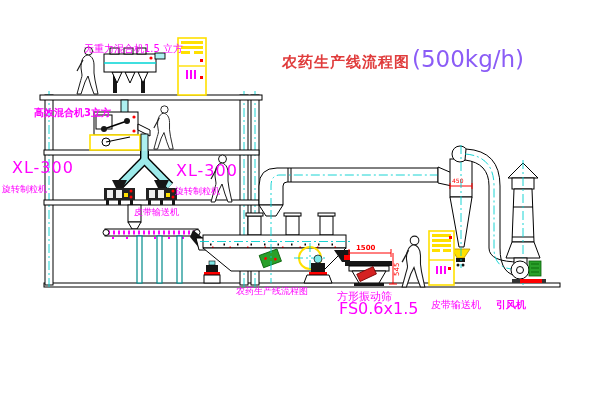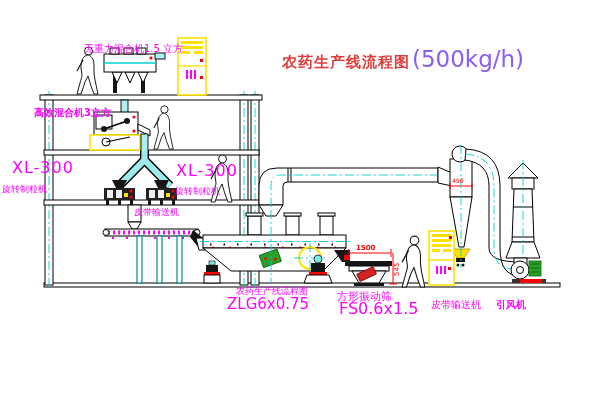--- a/index.html
+++ b/index.html
@@ -275,21 +275,20 @@
 
 <div class="lbl" style="left:12px;top:160px;font-size:16px;letter-spacing:1px;">XL-300</div>
 <div class="lbl" style="left:2px;top:185px;font-size:9px;">旋转制粒机</div>
 
 <div class="lbl" style="left:176px;top:163px;font-size:16px;letter-spacing:1px;">XL-300</div>
 <div class="lbl" style="left:175px;top:187px;font-size:9px;">旋转制粒机</div>
 
 <div class="lbl" style="left:134px;top:208px;font-size:9px;">皮带输送机</div>
 
 <div class="lbl" style="left:236px;top:287px;font-size:9px;">农药生产线流程图</div>
-<div class="lbl" style="left:227px;top:297px;font-size:15px;">ZLG6x0.75</div>
 
 <div class="lbl" style="left:337px;top:291px;font-size:11px;">方形振动筛</div>
 <div class="lbl" style="left:339px;top:301px;font-size:16px;">FS0.6x1.5</div>
 
 <div class="lbl" style="left:431px;top:300px;font-size:10px;">皮带输送机</div>
 <div class="lbl" style="left:496px;top:300px;font-size:10px;font-weight:bold;">引风机</div>
 
 <div class="lbl dim" style="left:356px;top:245px;font-size:7px;font-weight:bold;">1500</div>
 <div class="lbl dim rot" style="left:394px;top:276px;font-size:7px;">545</div>
 <div class="lbl dim" style="left:452px;top:178px;font-size:6px;">450</div>

